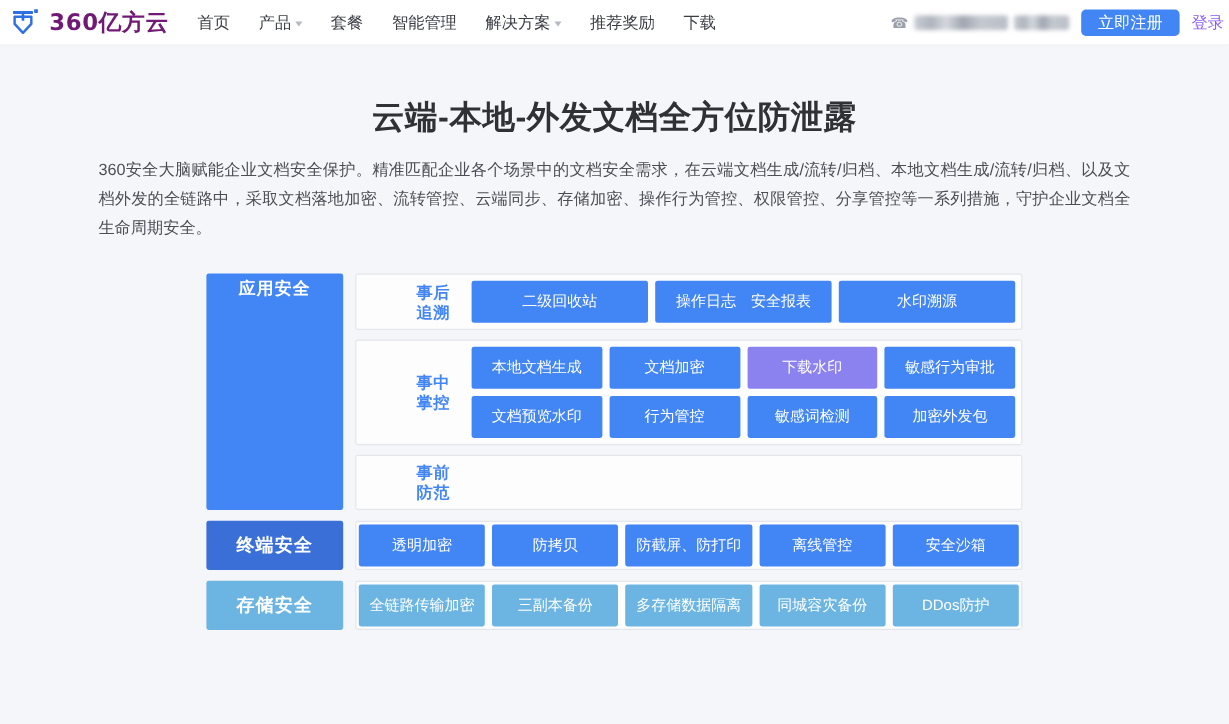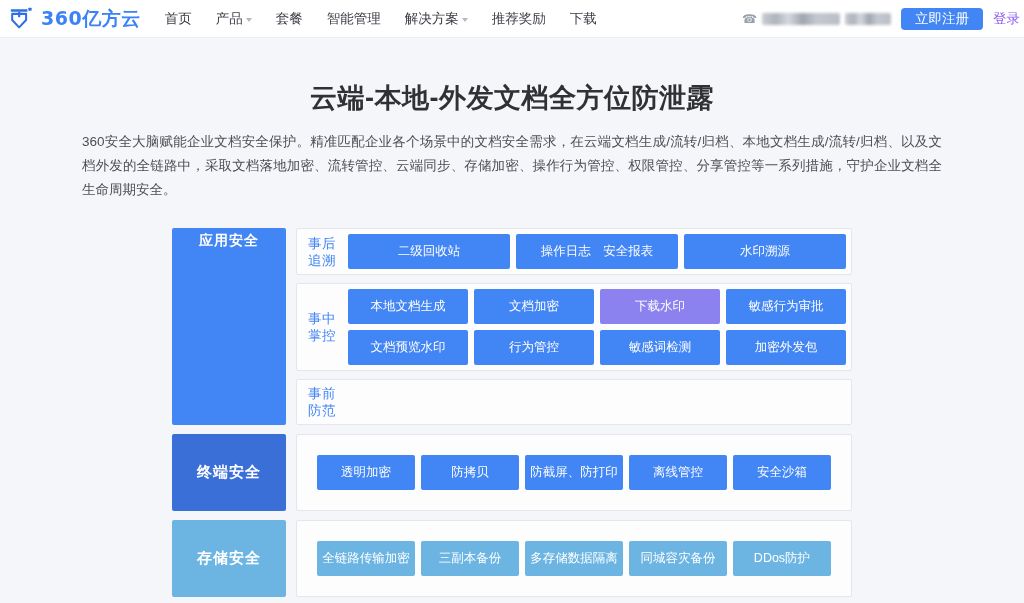--- a/index.html
+++ b/index.html
@@ -17,21 +17,21 @@
     background: #ffffff;
     display: flex;
     align-items: center;
     padding: 0 0 0 8px;
     border-bottom: 1px solid #eceef2;
     position: relative;
   }
   .logo-wrap { display: flex; align-items: center; gap: 7px; flex: 0 0 auto; margin-right: 24px; }
   .logo-mark { width: 26px; height: 26px; display: block; }
   .logo-text {
-    font-size: 19px; font-weight: 700; color: #3b82f6;
+    font-size: 19px; font-weight: 700; color: #701a75;
     letter-spacing: 0.5px; white-space: nowrap;
     font-family: "DejaVu Sans", sans-serif;
   }
   .nav-items { display: flex; align-items: center; gap: 24px; flex: 0 0 auto; }
   .nav-item {
     display: flex; align-items: center; gap: 3px;
     font-size: 13.5px; color: #3a3d44; white-space: nowrap;
     cursor: pointer; line-height: 38px;
   }
   .caret { width: 0; height: 0; border-left: 3.5px solid transparent;
@@ -75,22 +75,22 @@
     display: flex; flex-direction: row; align-items: flex-start;
     justify-content: center; border-radius: 2px;
     flex: 0 0 114px; line-height: 24px; letter-spacing: 1px;
   }
   .app-groups { flex: 1; display: flex; flex-direction: column; gap: 8px; }
   .group {
     background: #fdfdfe; border: 1px solid #e3e6ec; border-radius: 2px;
     padding: 5px; display: flex; align-items: center; gap: 6px;
   }
   .group-label {
-    flex: 0 0 40px; color: #4285f4; font-size: 13.5px; font-weight: 400;
-    line-height: 17px; text-align: center; letter-spacing: 0.5px;
+    flex: 0 0 40px; color: #4285f4; font-size: 13.5px; font-weight: 700;
+    line-height: 17px; letter-spacing: 0.5px; margin-left: 45px;
   }
   .group-grid { flex: 1; display: flex; flex-direction: column; gap: 6px; }
   .grid-row { display: flex; gap: 6px; }
   .chip {
     flex: 1; color: #fff; font-size: 12.5px; text-align: center;
     border-radius: 2px; padding: 9px 2px; white-space: nowrap;
     background: #4285f4; cursor: pointer;
   }
   .chip.purple { background: #8b82f0; }
   .chip.light  { background: #6cb5e3; }
@@ -98,21 +98,21 @@
   .band-row { display: flex; gap: 10px; align-items: stretch; margin-top: 9px; }
   .band-label {
     flex: 0 0 114px; color: #fff; font-size: 15px; font-weight: 700;
     display: flex; align-items: center; justify-content: center;
     border-radius: 2px; letter-spacing: 1px;
   }
   .band-label.terminal { background: #3a6fd8; }
   .band-label.storage  { background: #6cb5e3; }
   .band-body {
     flex: 1; background: #fdfdfe; border: 1px solid #e3e6ec; border-radius: 2px;
-    padding: 20px; display: flex; gap: 6px; align-items: center;
+    padding: 2px; display: flex; gap: 6px; align-items: center;
   }
 </style>
 </head>
 <body>
 
 <div class="navbar">
   <div class="logo-wrap">
     <svg class="logo-mark" viewBox="0 0 28 28">
       <rect x="3" y="3.5" width="18" height="2.6" rx="0.6" fill="#2f6fe4"></rect>
       <rect x="22" y="1.8" width="3.4" height="3.4" rx="0.6" fill="#2f6fe4"></rect>

